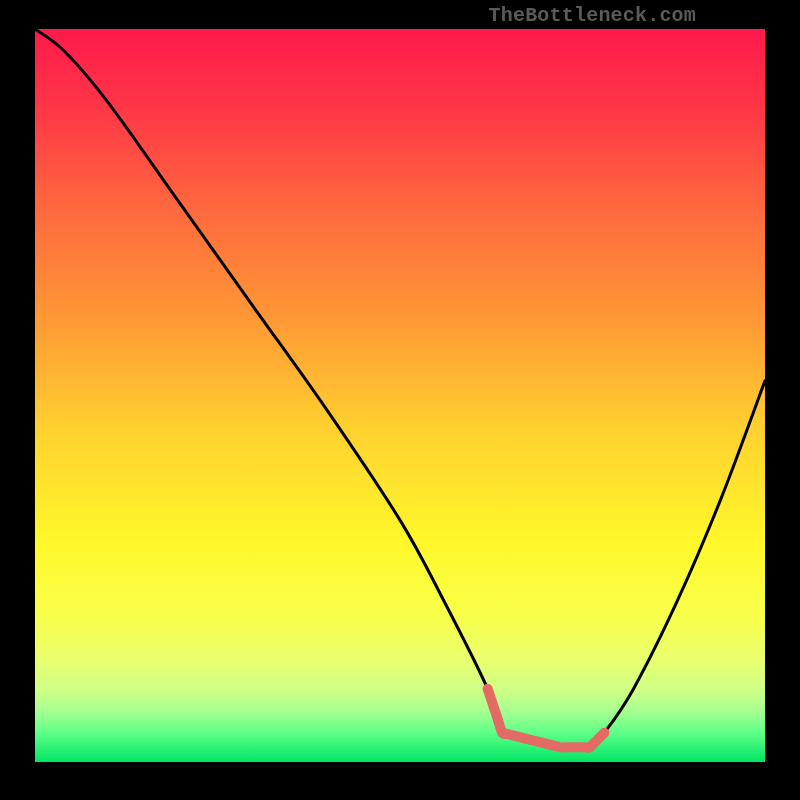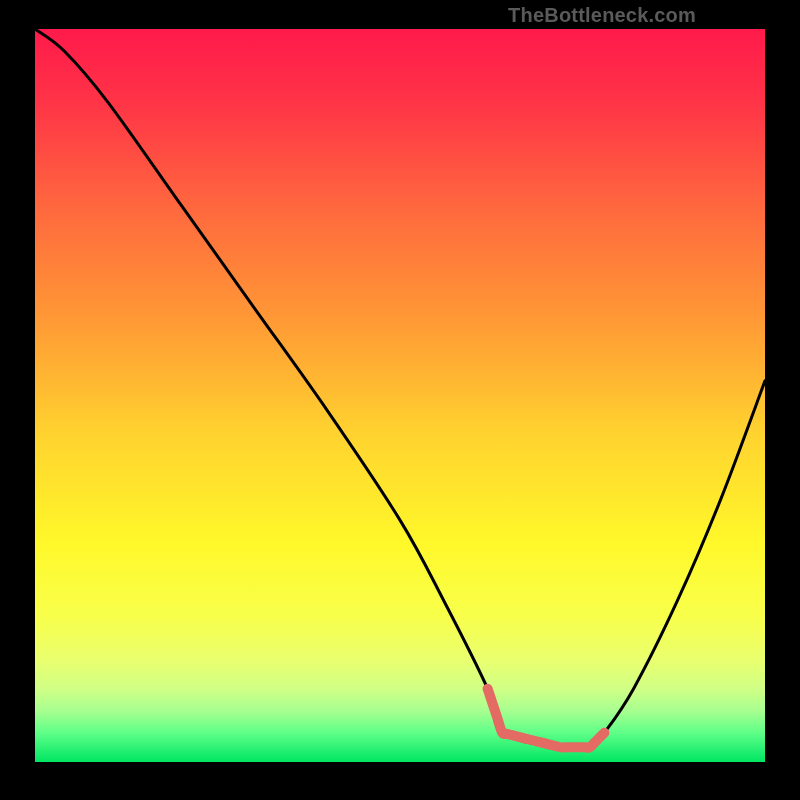--- a/index.html
+++ b/index.html
@@ -8,20 +8,21 @@
     width: 800px;
     height: 800px;
     background: #000;
     font-family: Arial, Helvetica, sans-serif;
   }
   .frame {
     position: relative;
     width: 706px;
     height: 800px;
     background: #000;
+    font-family: Liberation Mono, monospace;
   }
   .watermark {
     position: absolute;
     top: 4px;
     right: 10px;
     color: #5a5a5a;
     font-size: 20px;
     font-weight: 600;
     letter-spacing: 0.2px;
     z-index: 5;

